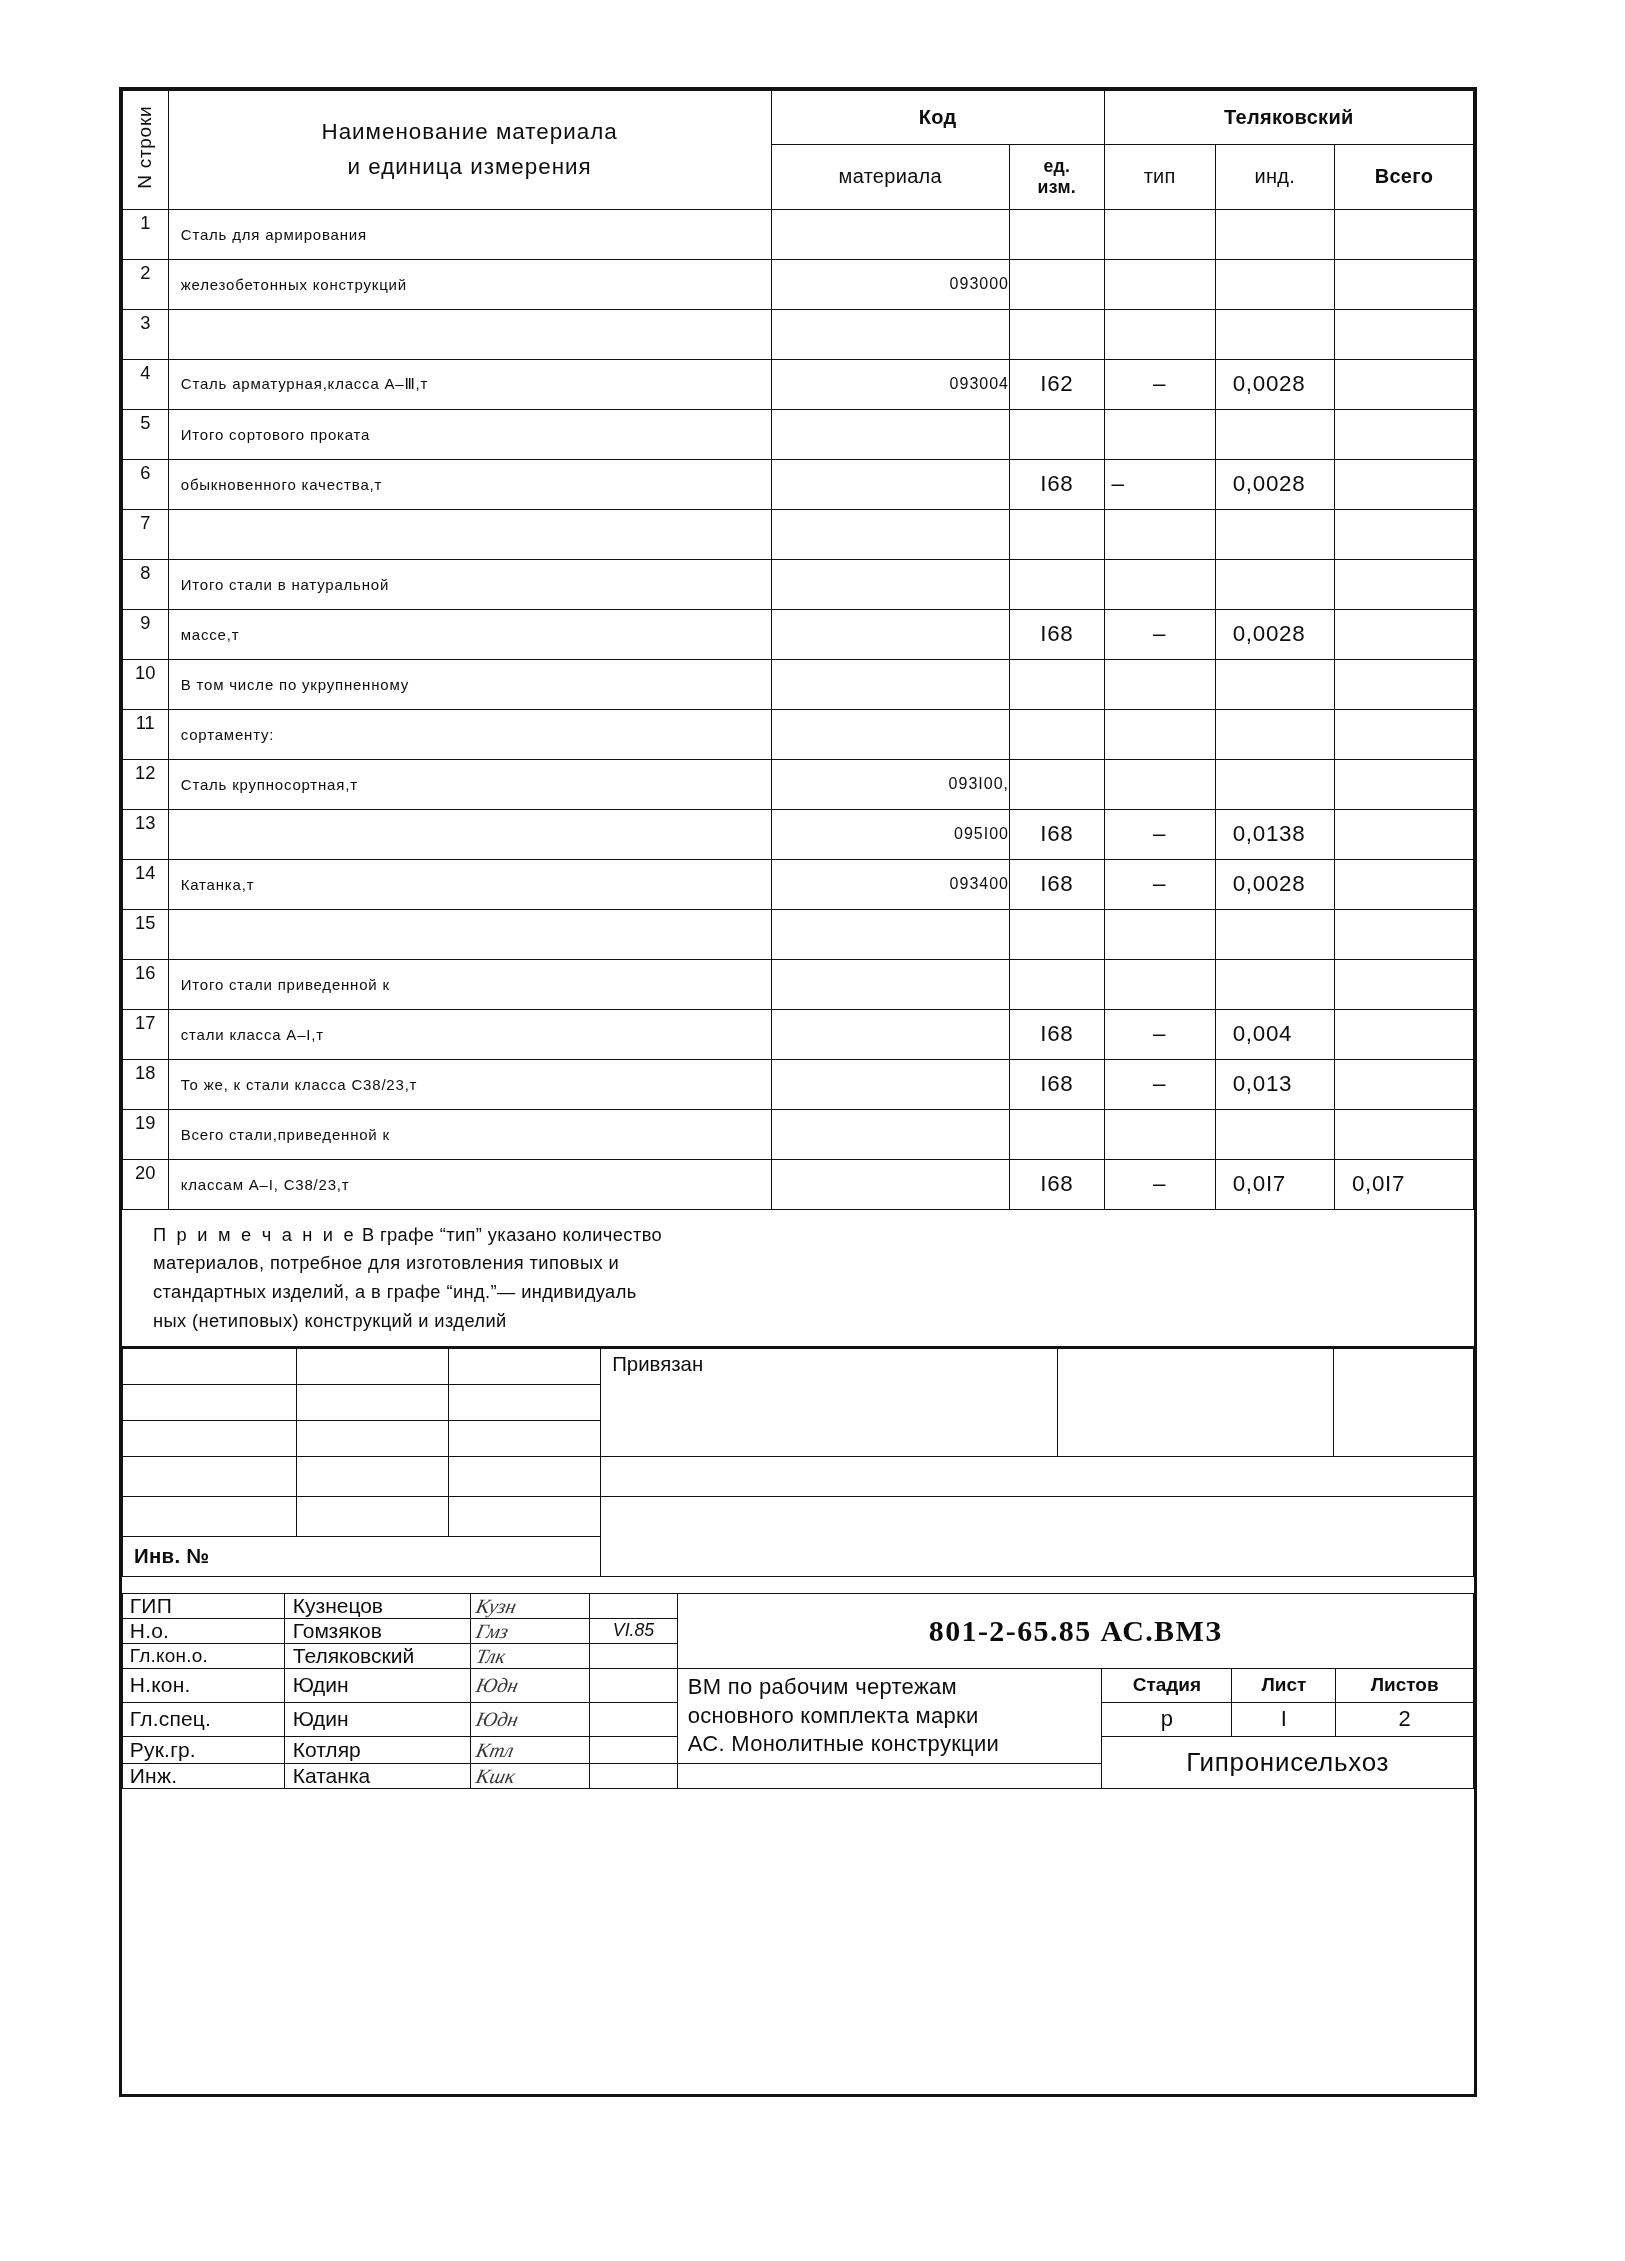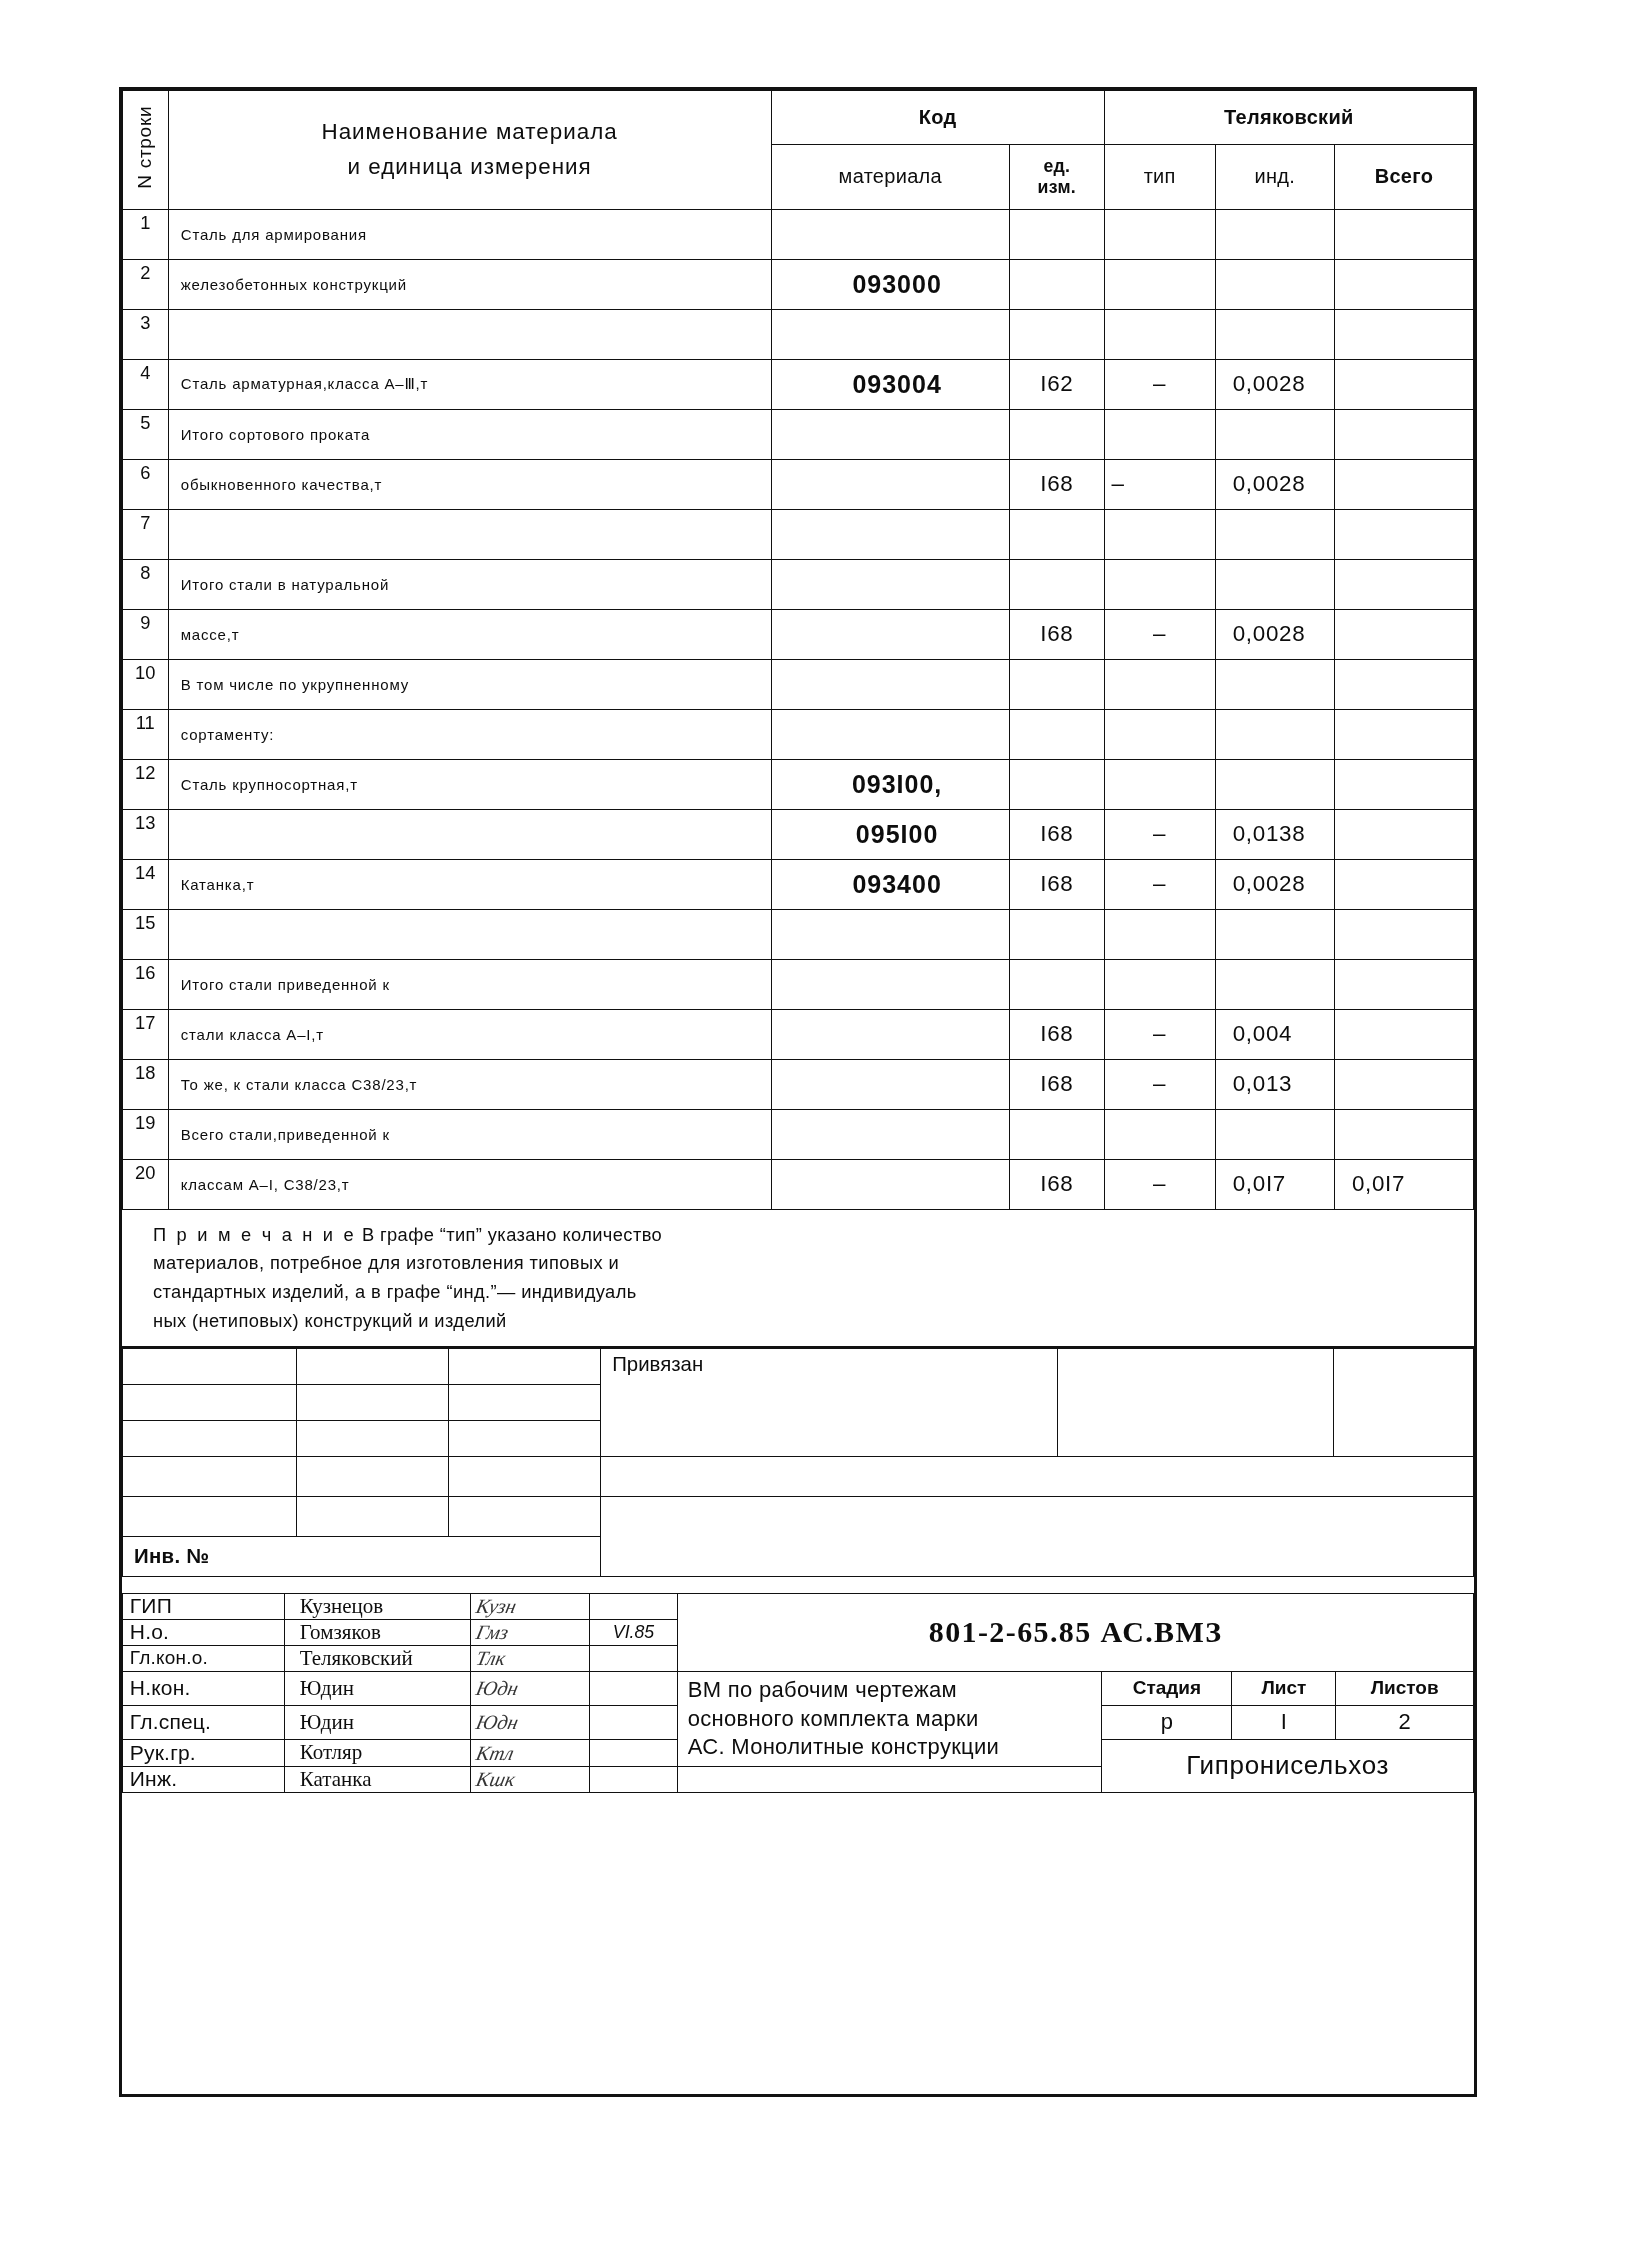--- a/index.html
+++ b/index.html
@@ -89,25 +89,24 @@
     font-size: 22.4px;
     letter-spacing: 0.7px;
   }
   .cell-l {
     text-align: left;
     font-size: 22.4px;
     letter-spacing: 0.7px;
     padding-left: 17px;
   }
   .cell-code {
-    text-align: center;
+    text-align: right;
     padding-left: 13.6px;
-    font-size: 25px;
+    font-size: 16px;
     letter-spacing: 1px;
-    font-weight: bold;
   }
   .r {
     height: 50px;
   }
 
   
   .note {
     padding: 11px 8.1px 9.5px 31px;
     font-size: 18.3px;
     line-height: 1.58;
@@ -129,21 +128,21 @@
 
   
   .stamp-wrap { width: 100%; margin-top: 16px; }
   .inv {
     font-size: 20.4px;
     font-weight: bold;
     padding: 4.1px 0 4.1px 11px;
     letter-spacing: 0.3px;
   }
   .sig-role  { width: 148px; padding-left: 6.8px; letter-spacing: 0.2px; white-space: nowrap;}
-  .sig-name  { width: 170px; padding-left: 15px; white-space: nowrap; font-family: Liberation Serif, serif; }
+  .sig-name  { width: 170px; padding-left: 8px; white-space: nowrap; }
   .sig-sign  { width: 109px; position: relative; }
   .sig-date  { width: 81px; text-align: center; font-size: 17.7px; font-style: italic;}
   .scribble {
     font-family: "Liberation Serif", serif;
     font-style: italic;
     font-size: 20.4px;
     color: #111;
     transform: skewX(-12deg);
     display: inline-block;
     padding-left: 5.4px;

